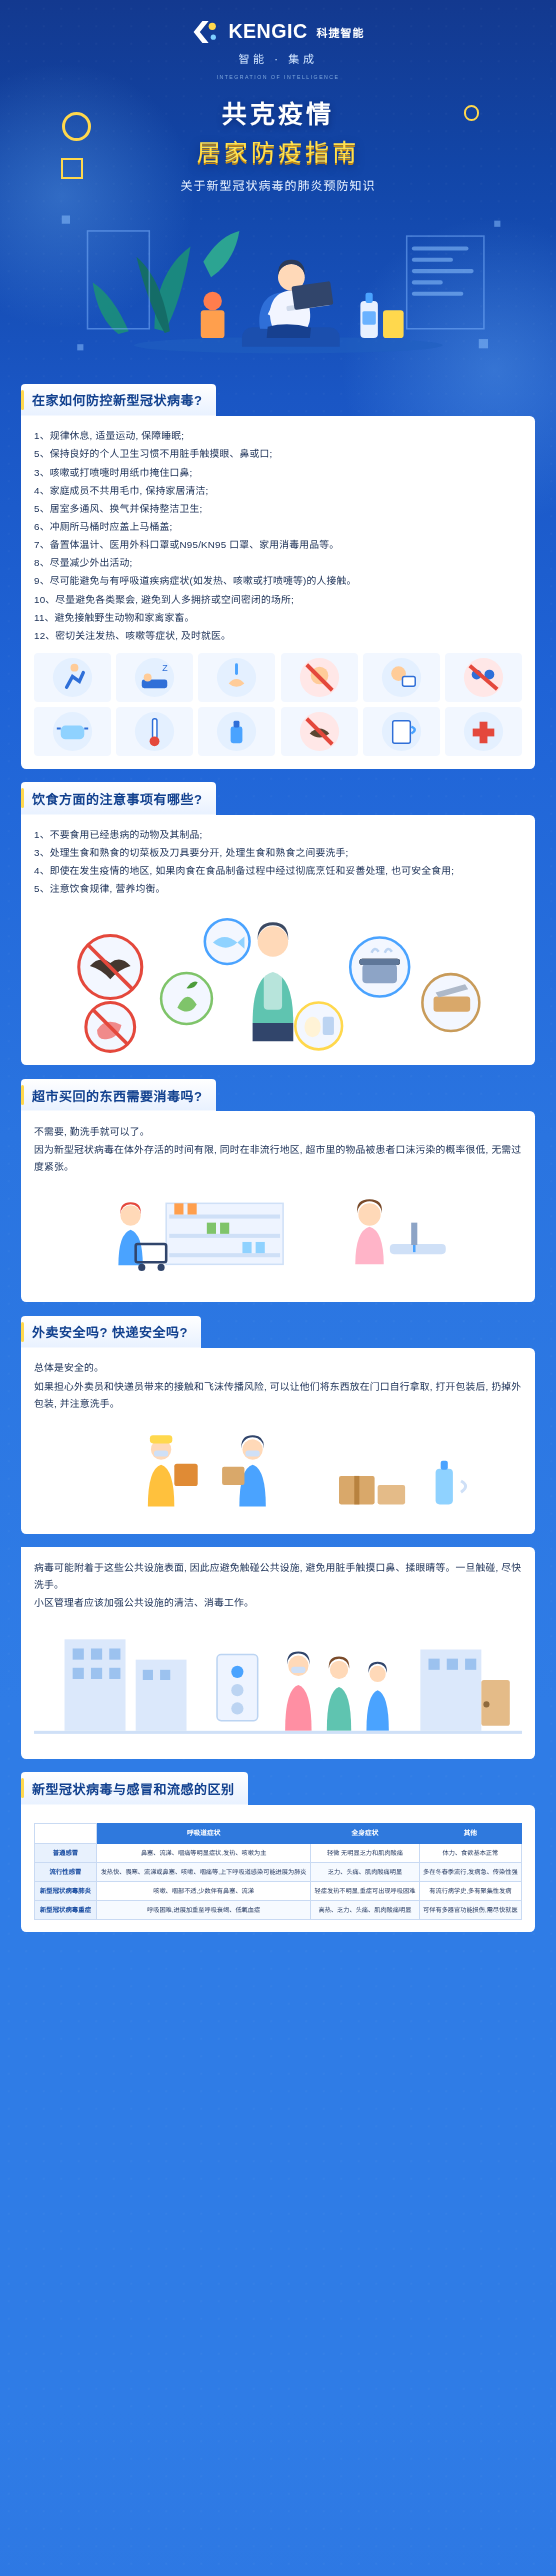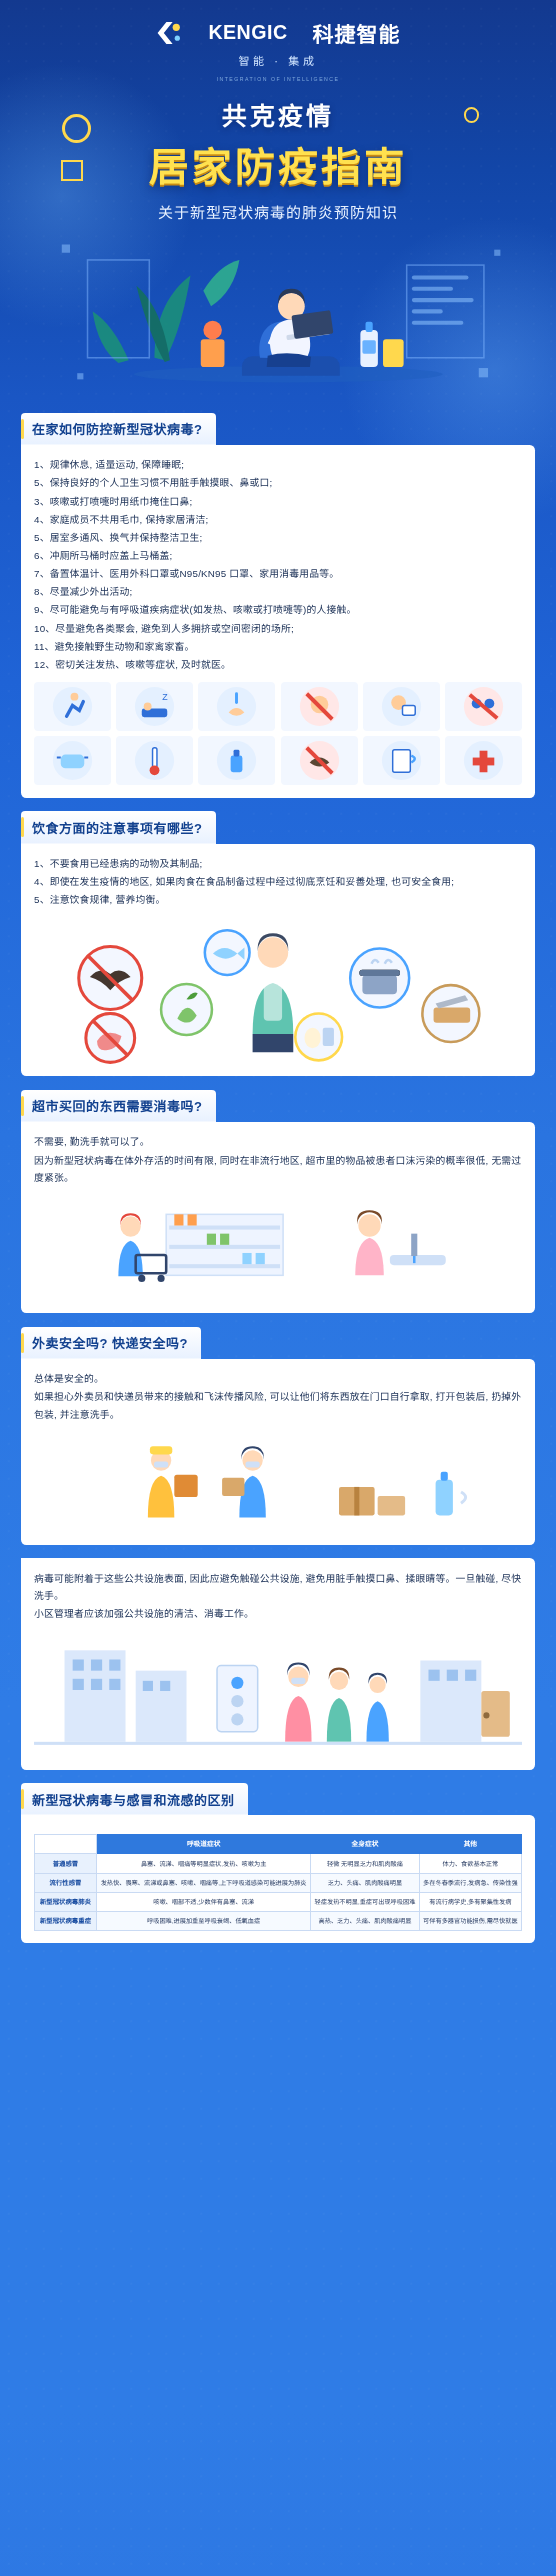--- a/index.html
+++ b/index.html
@@ -29,53 +29,53 @@
     background: radial-gradient(circle, rgba(120,190,255,0.30) 0%, rgba(120,190,255,0) 70%);
     pointer-events:none;
   }
   
   .header {
     position: relative;
     padding: 17.5px 0 0 0;
     text-align: center;
   }
   .logo-row {
-    display: flex; align-items: center; justify-content: center; gap: 25px;
+    display: flex; align-items: center; justify-content: center; gap: 9px;
   }
   .logo-mark { width: 28px; height: 28px; position: relative; }
   .logo-text-en {
     color: #ffffff; font-size: 19.6px; font-weight: bold; letter-spacing: 0.5px;
   }
   .logo-text-cn {
-    color: #ffffff; font-size: 21px; font-weight: bold; letter-spacing: 1px;
+    color: #ffffff; font-size: 11px; font-weight: bold; letter-spacing: 1px;
   }
   .logo-sub {
     margin-top: 4.1px; color: #cfe4ff; font-size: 11px; letter-spacing: 3.6px;
   }
   .logo-sub-en {
     margin-top: 3.1px; color: #7fa8dd; font-size: 5.2px; letter-spacing: 1.5px;
   }
   .logo-divider {
     width: 170px; height: 0.5px; margin: 5.2px auto 0;
     background: linear-gradient(90deg, rgba(255,255,255,0) 0%, rgba(160,200,255,.55) 50%, rgba(255,255,255,0) 100%);
   }
   
   .title-wrap { position: relative; margin-top: 13.4px; text-align: center; }
   .title-1 {
     color: #ffffff; font-size: 25px; font-weight: bold; letter-spacing: 3.1px;
     text-shadow: 0 1.5px 6.2px rgba(0,20,70,.45);
   }
   .title-2 {
     margin-top: 3.1px;
-    font-size: 40px; font-weight: bold; letter-spacing: 3.1px;
+    font-size: 24px; font-weight: normal; letter-spacing: 3.1px;
     color: #ffe14f;
     text-shadow: 0 2.1px 0 #c88a12, 0 3.6px 9.3px rgba(0,20,70,.5);
   }
   .title-3 {
-    margin-top: 8.2px; color: #e7f1ff; font-size: 15px; letter-spacing: 1px;
+    margin-top: 8.2px; color: #e7f1ff; font-size: 12px; letter-spacing: 1px;
   }
   .ring {
     position: absolute; border: 3.1px solid #ffd84d; border-radius: 50%;
   }
   .sq {
     position: absolute; border: 2.6px solid #ffd84d;
   }
   
   .hero {
     position: relative; width: 556px; height: 170px; margin-top: 7.2px;
@@ -324,20 +324,21 @@
             </svg>
         </div>
       </div>
     </div>
   </div>
 
   <div class="section">
     <div class="sec-title">饮食方面的注意事项有哪些?</div>
     <div class="card">
       <p>1、不要食用已经患病的动物及其制品;</p>
+      <p>3、处理生食和熟食的切菜板及刀具要分开, 处理生食和熟食之间要洗手;</p>
       <p>4、即使在发生疫情的地区, 如果肉食在食品制备过程中经过彻底烹饪和妥善处理, 也可安全食用;</p>
       <p>5、注意饮食规律, 营养均衡。</p>
 
       <div class="illus">
         <svg viewBox="0 0 960 290" aria-hidden="true">
           <rect x="0" y="0" width="960" height="290" fill="#ffffff"></rect>
 
           <g>
             <circle cx="470" cy="70" r="30" fill="#ffd9b8"></circle>
             <path d="M440 68 a30 30 0 0 1 60 0 q2 -36 -30 -36 q-32 0 -30 36z" fill="#3c4a63"></path>

